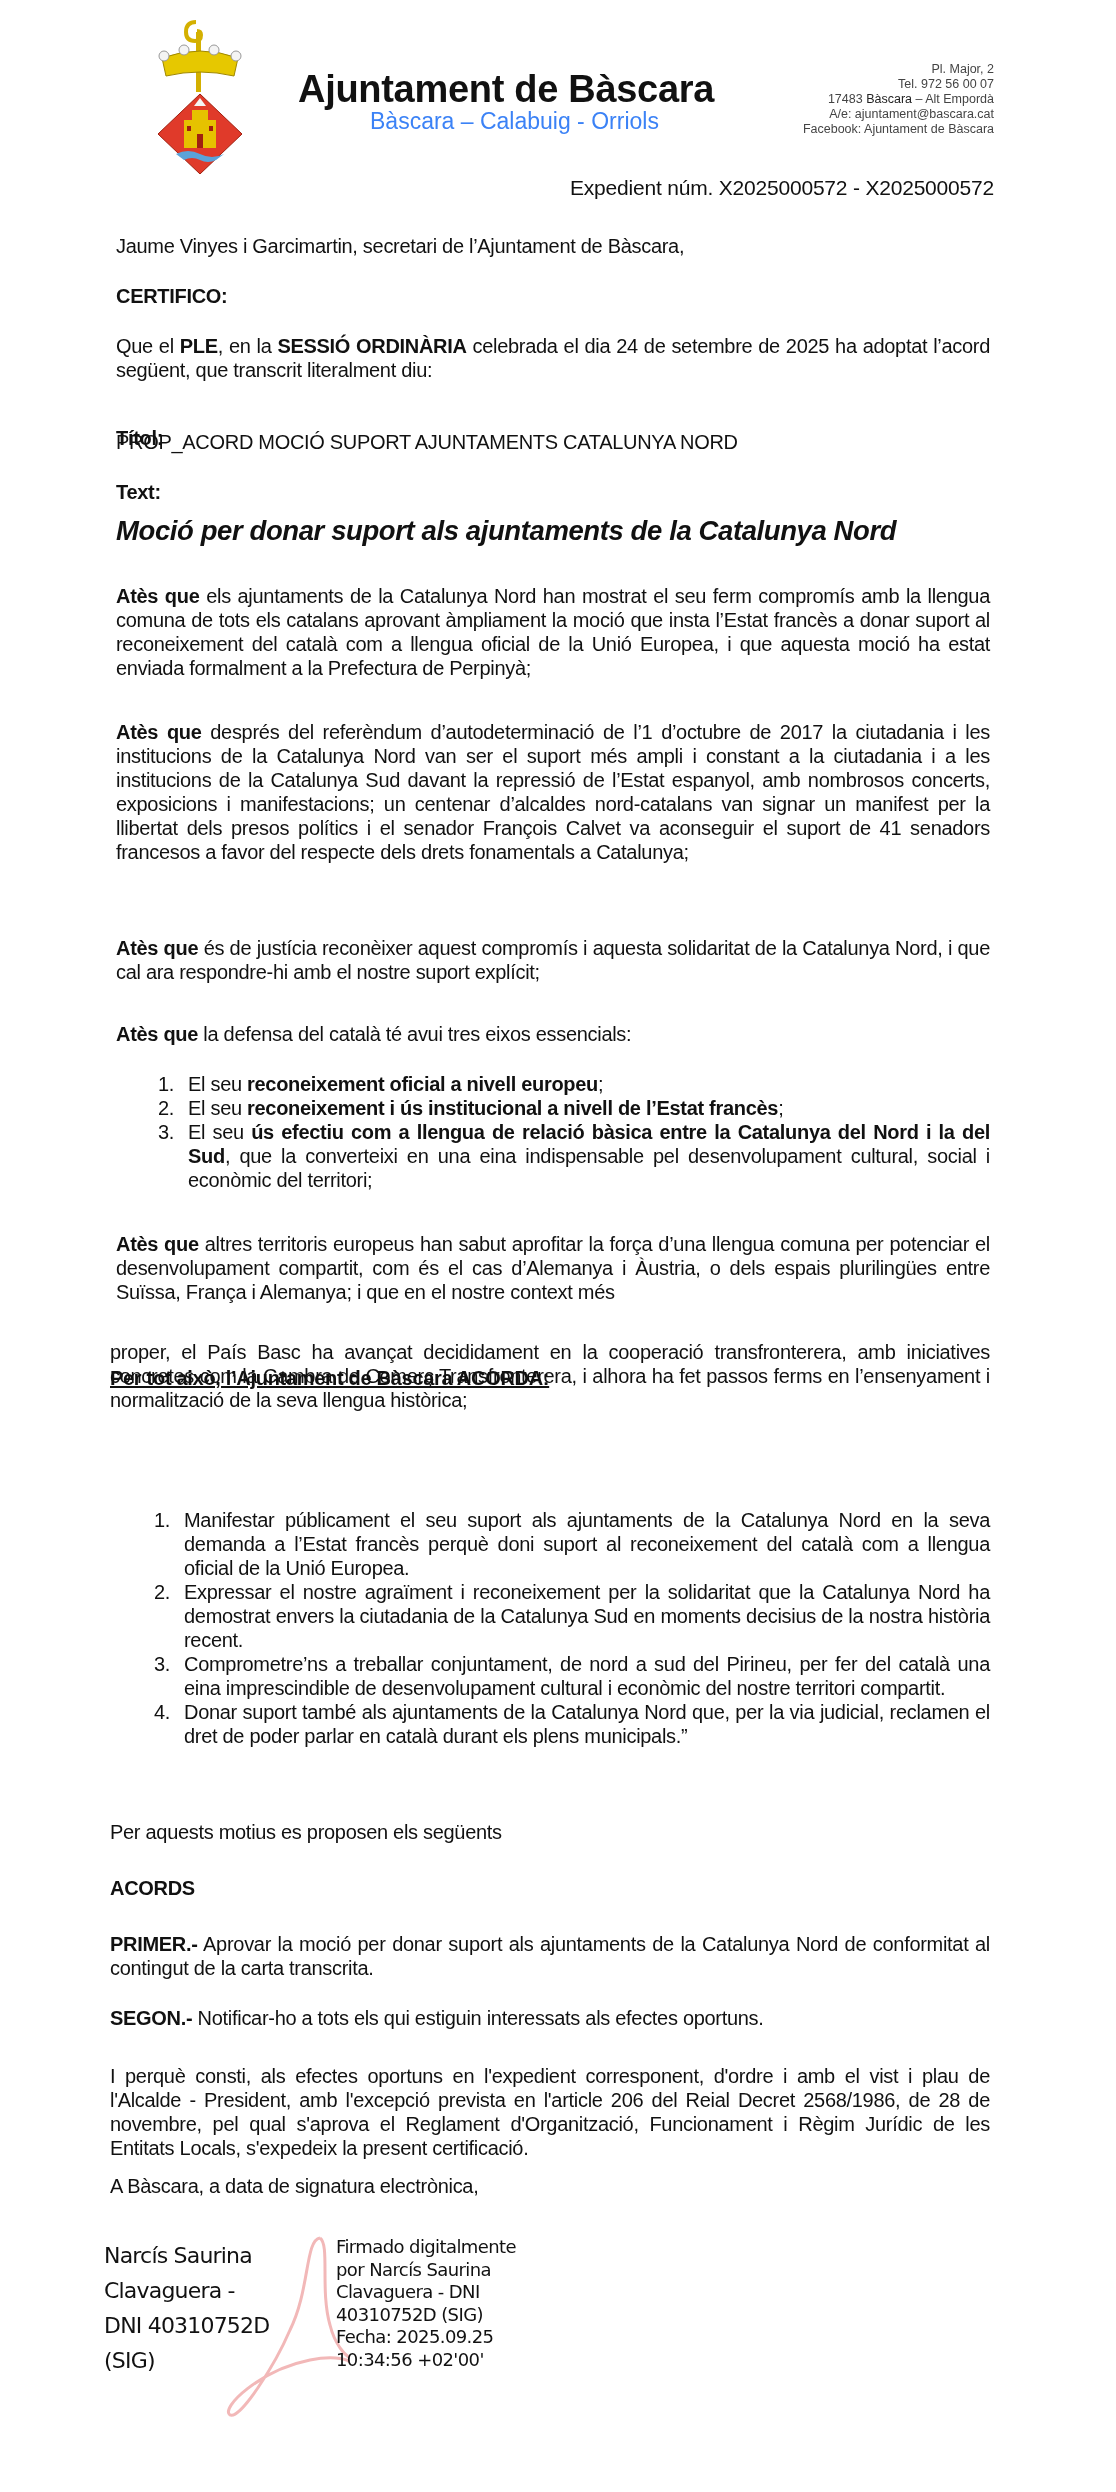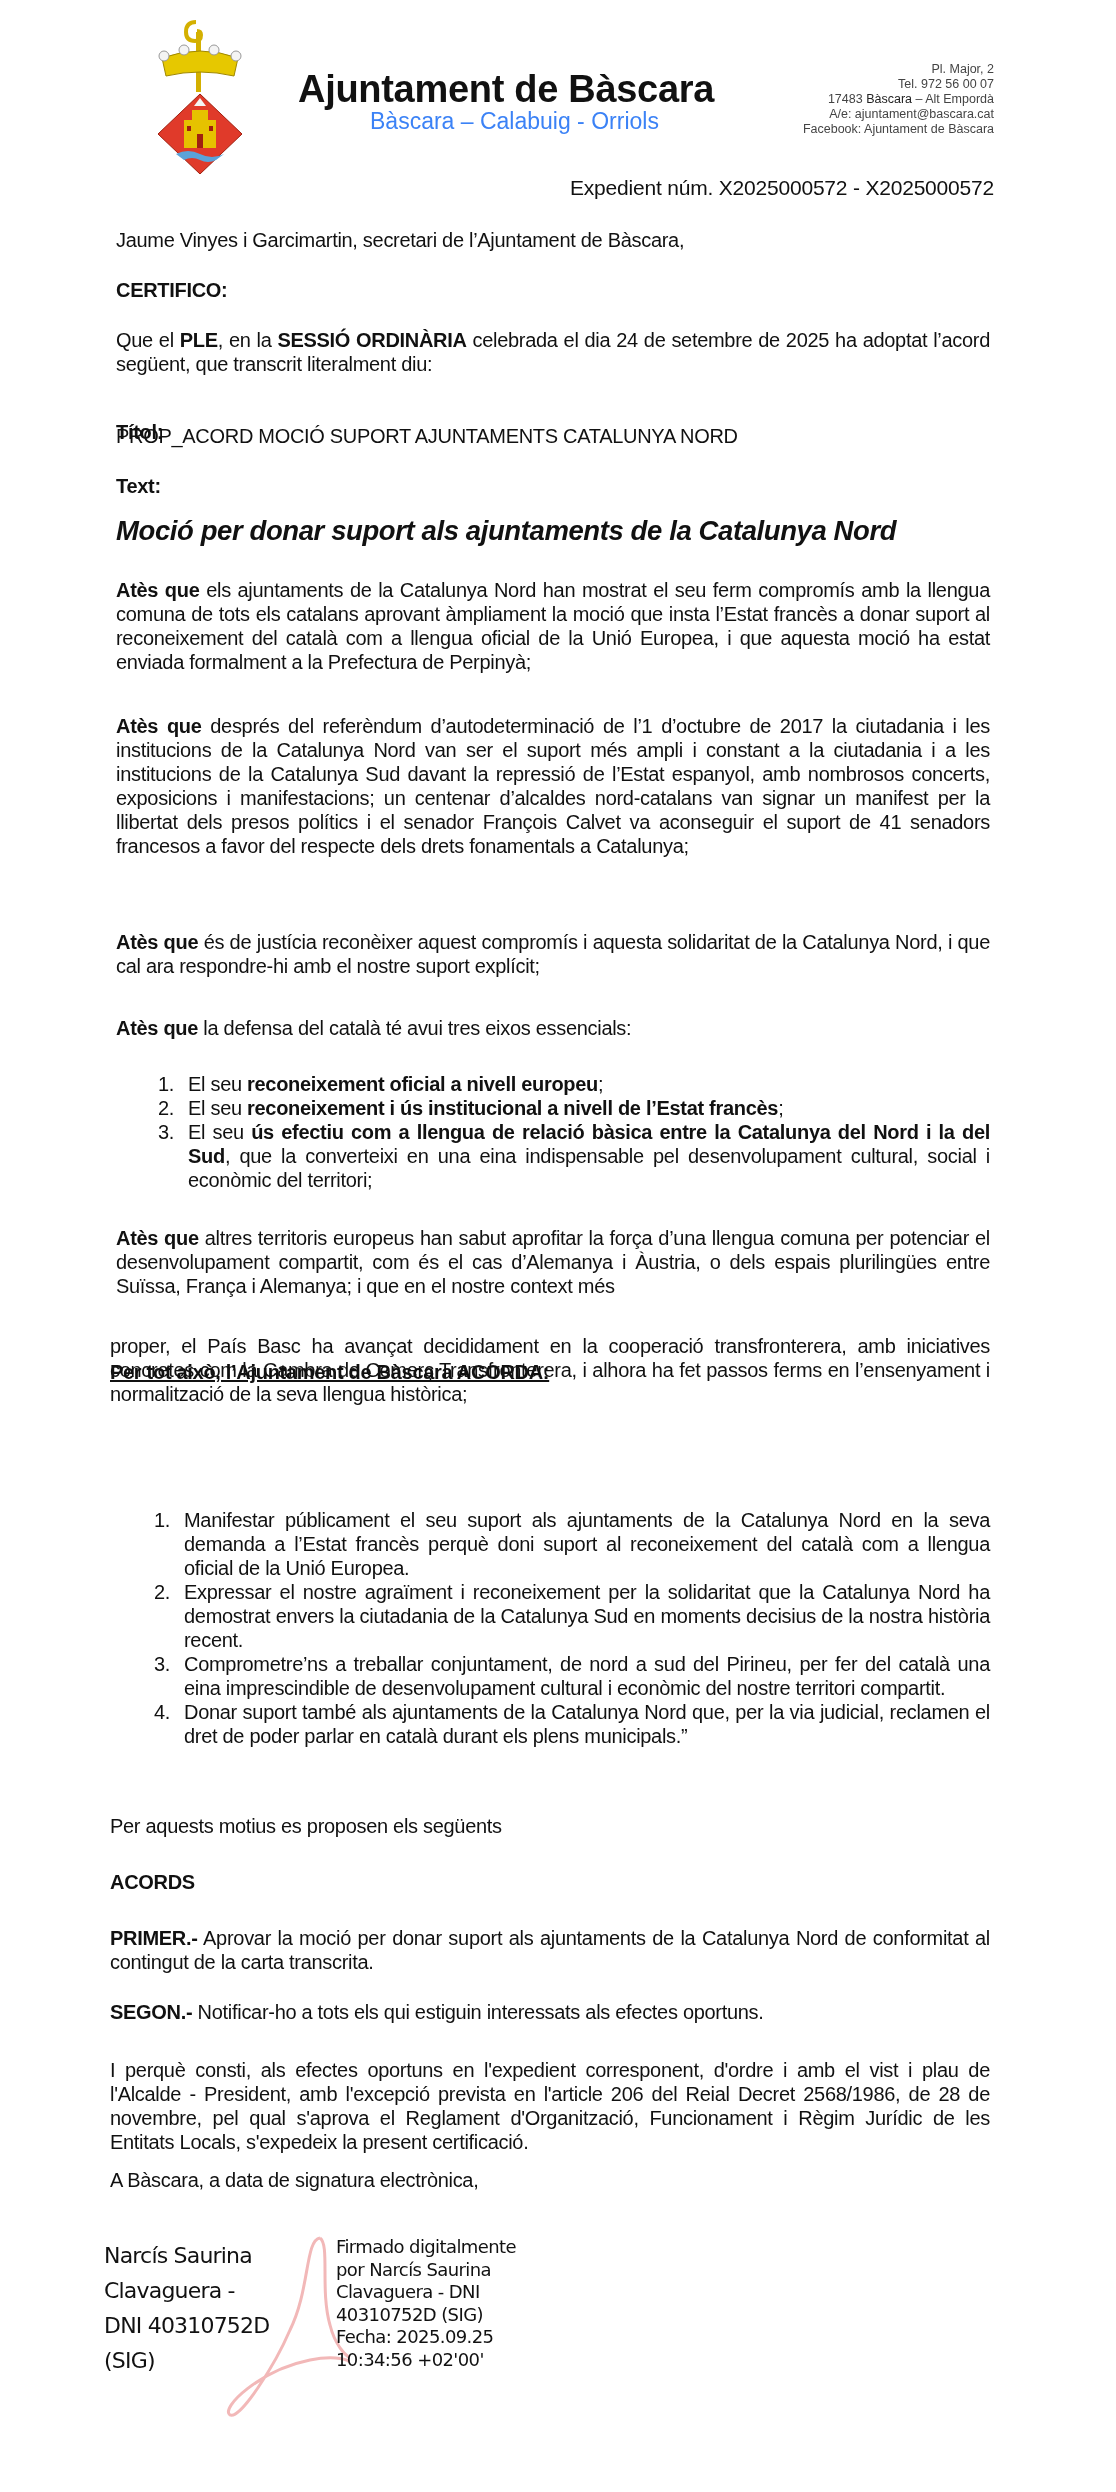--- a/index.html
+++ b/index.html
@@ -8,21 +8,21 @@
 
   
   .logo { position: absolute; left: 150px; top: 14px; width: 100px; height: 160px; }
   .org-title { position: absolute; left: 298px; top: 68px; font-size: 38px; font-weight: bold; letter-spacing: -0.3px; color: #111; }
   .org-subtitle { position: absolute; left: 370px; top: 108px; font-size: 23px; color: #3b82f6; }
   .contact { position: absolute; right: 122px; top: 62px; text-align: right; font-size: 12.5px; line-height: 15px; color: #444; }
   .contact b { color: #222; font-weight: normal; }
 
   .expedient { position: absolute; right: 122px; top: 176px; font-size: 21px; color: #111; letter-spacing: -0.2px; }
 
-  .body-text { position: absolute; left: 116px; width: 874px; font-size: 20px; line-height: 24px; text-align: justify; letter-spacing: -0.3px; }
+  .body-text { position: absolute; left: 116px; width: 874px; font-size: 20px; line-height: 24px; text-align: justify; letter-spacing: -0.3px; margin-top: 6px; }
   .body-text.l2 { left: 110px; width: 880px; }
   .bold { font-weight: bold; }
 
   .motion-title { position: absolute; left: 116px; top: 515px; font-size: 27.5px; font-weight: bold; letter-spacing: -0.4px; font-style: italic; }
 
   ol.items { position: absolute; margin: 0; padding: 0; list-style: none; font-size: 20px; line-height: 24px; letter-spacing: -0.3px; }
   ol.items li { position: relative; padding-left: 44px; text-align: justify; }
   ol.items li .num { position: absolute; left: 0; top: 0; width: 30px; text-align: right; }
 
   

